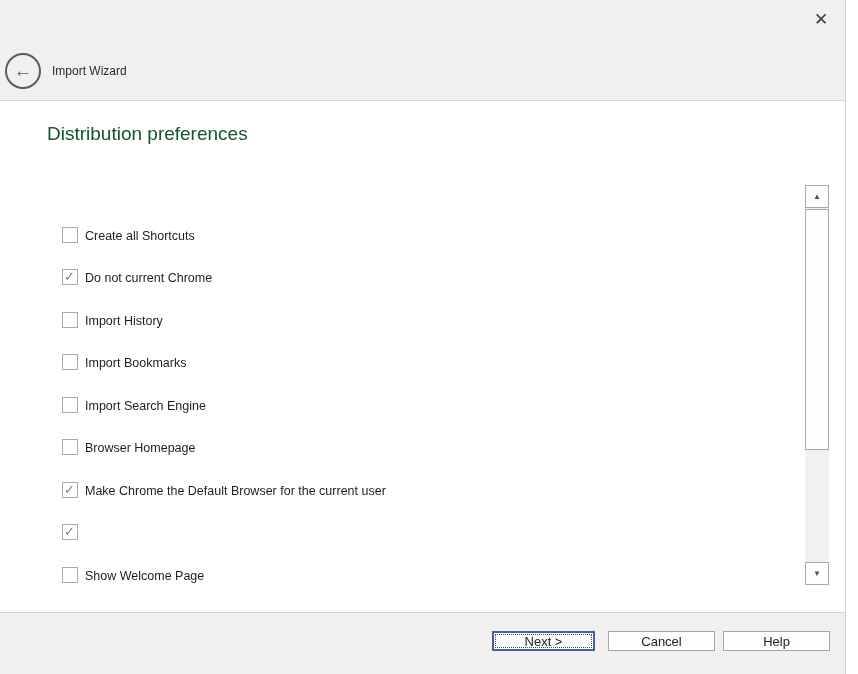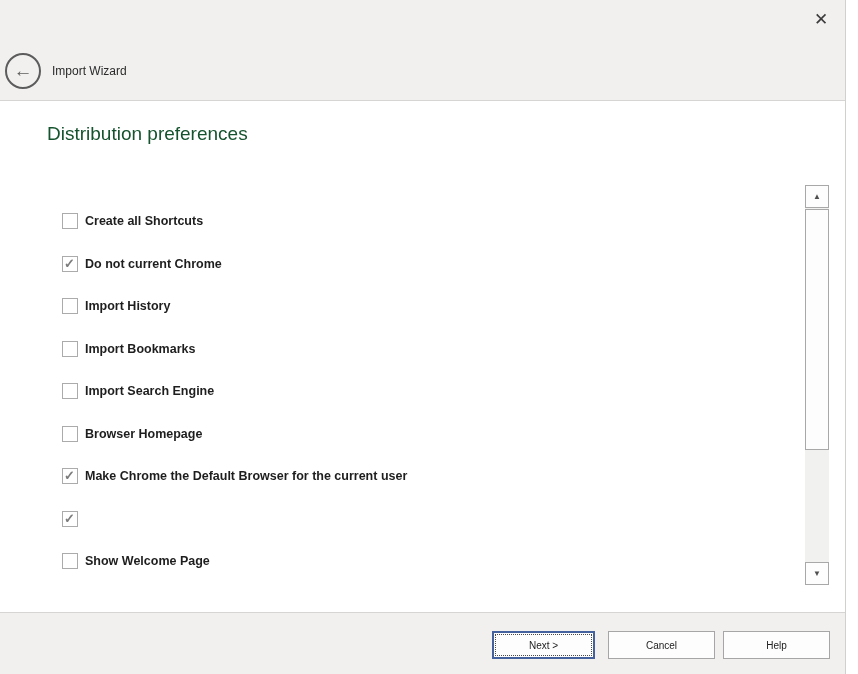--- a/index.html
+++ b/index.html
@@ -13,37 +13,37 @@
                font-size:17px; color:#3c3c3c; cursor:pointer; line-height:28px; text-align:center; }
   .back-circle { position:absolute; left:5px; top:53px; width:36px; height:36px; border:2px solid #5c5c5c;
                  border-radius:50%; display:flex; align-items:center; justify-content:center; cursor:pointer; }
   .back-arrow { font-size:19px; color:#5c5c5c; line-height:1; margin-top:-2px; }
   .wizard-title { position:absolute; left:52px; top:64px; font-size:12px; color:#2b2b2b; }
 
   
   .heading { position:absolute; left:47px; top:123px; font-size:19px; font-weight:400; color:#14532d; }
 
   .list { position:absolute; left:62px; top:200px; width:700px; }
-  .row { display:flex; align-items:center; height:42.5px;font-weight:bold; }
+  .row { display:flex; align-items:flex-end; height:42.5px; }
   .cb { width:16px; height:16px; background:#ffffff; border:1px solid #ababab; position:relative; flex:0 0 16px; cursor:pointer; }
   .checkmark { position:absolute; left:1px; top:-1px; font-size:13px; color:#7d7d7d; line-height:16px; }
   .cb-label { margin-left:7px; font-size:12.5px; color:#1e1e1e; white-space:nowrap; }
 
   
   .scrollbar { position:absolute; left:805px; top:185px; width:24px; height:400px; background:#f1f1f0; }
   .sb-btn { position:absolute; left:0; width:24px; height:23px; background:#fdfdfd; border:1px solid #a8a8a8;
             display:flex; align-items:center; justify-content:center; font-size:8px; color:#4f4f4f; cursor:pointer; }
   .sb-up { top:0; }
   .sb-down { bottom:0; }
   .sb-thumb { position:absolute; left:0; top:24px; width:24px; height:241px; background:#fdfdfd; border:1px solid #a8a8a8; cursor:pointer; }
 
   
   .footer { position:absolute; left:0; top:612px; width:100%; height:62px; background:#f1f0ef; border-top:1px solid #d7d5d3; }
-  .btn { position:absolute; top:18px; height:28px; background:#fdfdfd; border:1px solid #a6a6a6;
-         font-family:"Liberation Sans", sans-serif; font-size:10px; color:#222222; cursor:pointer; }
+  .btn { position:absolute; top:18px; height:20px; background:#fdfdfd; border:1px solid #a6a6a6;
+         font-family:"Liberation Sans", sans-serif; font-size:13px; color:#222222; cursor:pointer; }
   .btn-next { left:492px; width:103px; border:2px solid #44619d; outline:1px dotted #4a4a4a; outline-offset:-4px; }
   .btn-cancel { left:608px; width:107px; }
   .btn-help { left:723px; width:107px; }
 </style>
 </head>
 <body>
 
 <div class="stage">
   <div class="dialog">
 

